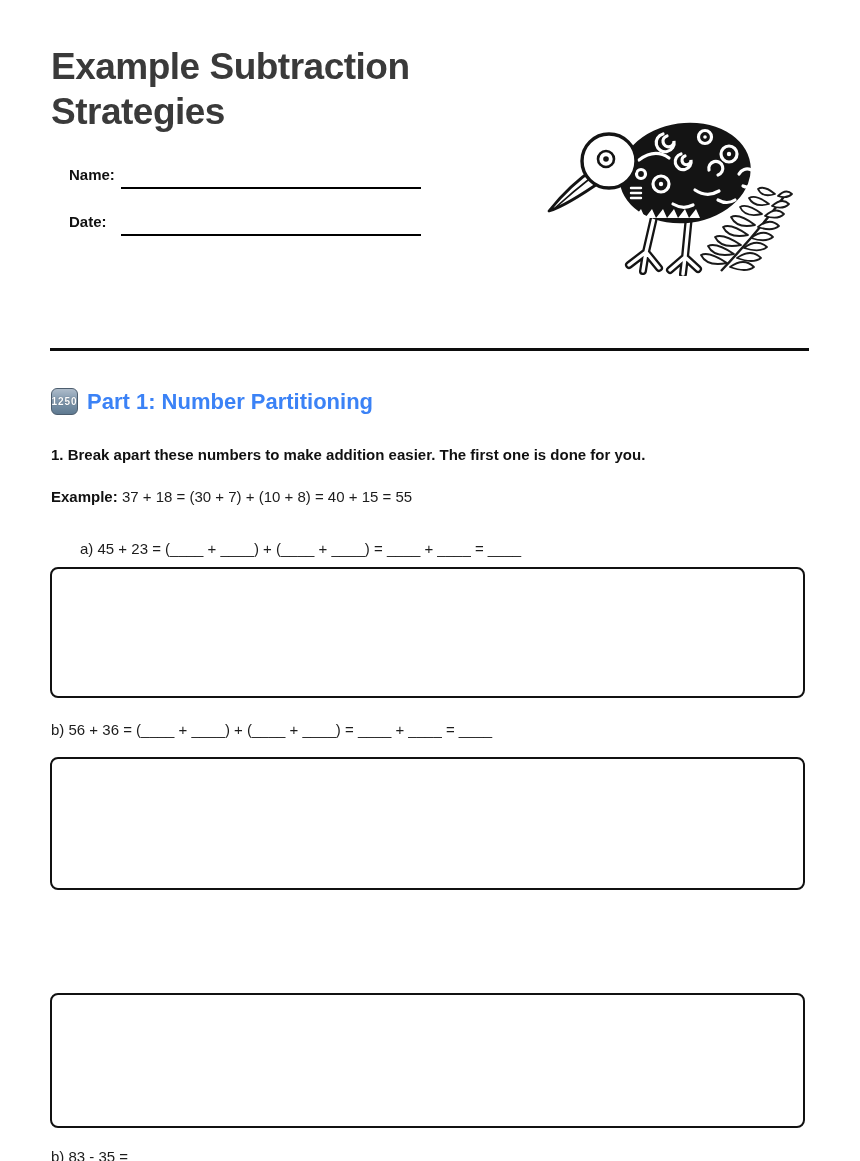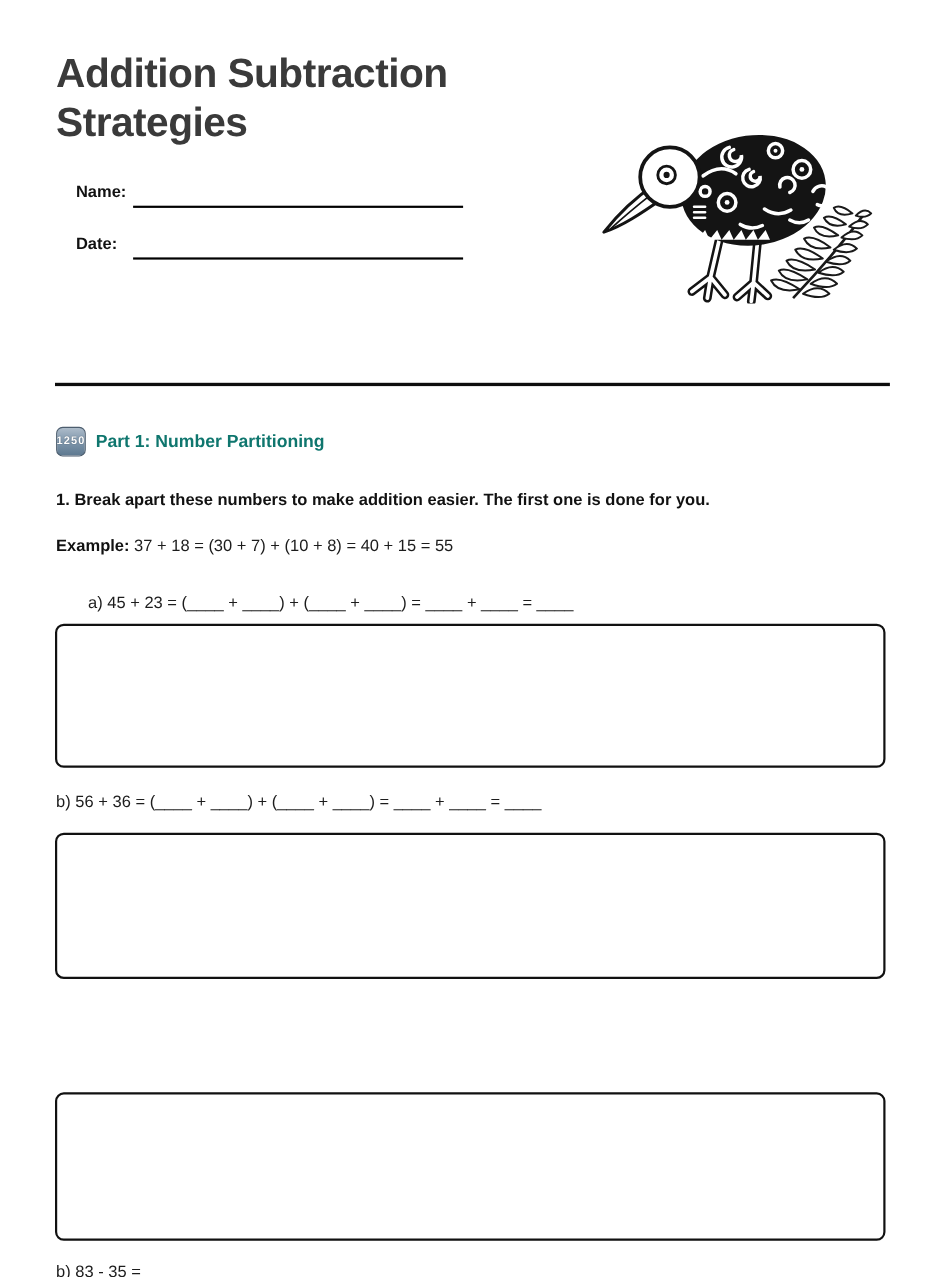--- a/index.html
+++ b/index.html
@@ -30,21 +30,21 @@
     position:absolute; left:51px; top:388px; display:flex; align-items:center; gap:9px;
   }
   .num-emoji {
     width:27px; height:27px; border-radius:6px; box-sizing:border-box;
     background:linear-gradient(180deg,#aebcca 0%, #8299ae 45%, #5e7990 100%);
     border:1px solid #4c5d6e;
     display:flex; align-items:center; justify-content:center;
     color:#fff; font-size:10px; line-height:10px; font-weight:bold; letter-spacing:1px;
     text-shadow:0 0 1px #3e4e5e;
   }
-  .part-title { font-size:16px; font-weight:bold; color:#0f766e; white-space:nowrap; }
+  .part-title { font-size:22px; font-weight:bold; color:#3b82f6; white-space:nowrap; }
   .wk-text {
     position:absolute; left:51px; margin:0; font-size:15px; color:#1c1c1c; white-space:nowrap;
   }
   .bold { font-weight:bold; color:#111; }
   .q1-prompt { top:446px; }
   .example-line { top:488px; }
   .eq-a1 { top:540px;margin-left:29px; }
   .eq-b1 { top:721px; }
   .q2-prompt { top:917px; }
   .eq-a2 { top:1002px;font-weight:bold; }
@@ -55,21 +55,21 @@
   }
   .box1 { top:567px; height:131px; }
   .box2 { top:757px; height:133px; }
   .box3 { top:993px; height:135px; }
 </style>
 </head>
 <body>
 
 <div class="page">
 
-  <h1 class="title">Addition Subtraction Strategies</h1>
+  <h1 class="title">Example Subtraction Strategies</h1>
 
   <span class="field-label name-label">Name:</span>
   <div class="field-line name-line"></div>
 
   <span class="field-label date-label">Date:</span>
   <div class="field-line date-line"></div>
 
   <svg class="kiwi" viewBox="0 0 252 158" aria-hidden="true">
 
     <g stroke="#1a1a1a" stroke-width="1.8" fill="#ffffff" stroke-linejoin="round">

